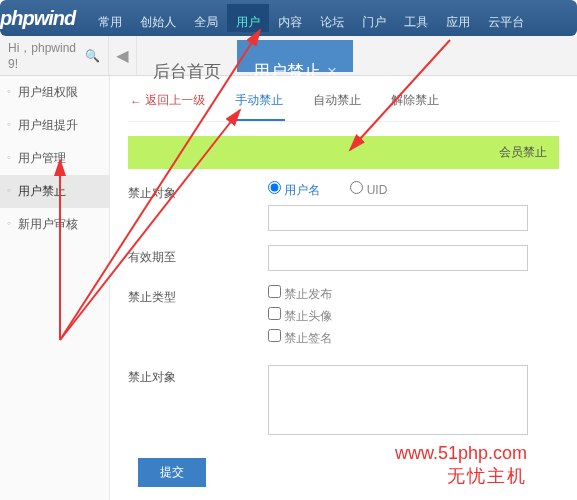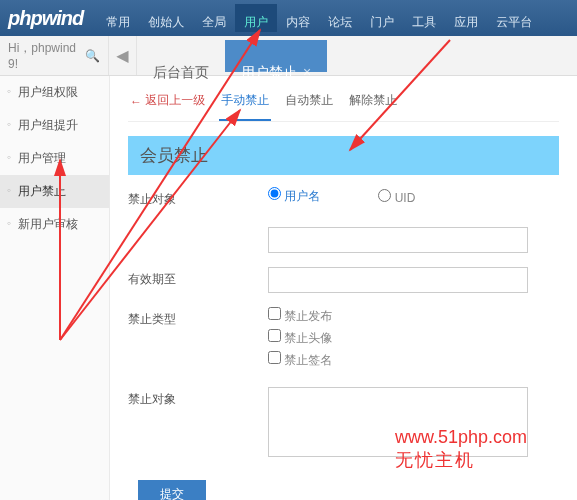--- a/index.html
+++ b/index.html
@@ -1,51 +1,51 @@
 <!DOCTYPE html>
 <html><head>
 <meta charset="utf-8">
 <style>
 * { margin: 0; padding: 0; box-sizing: border-box; font-family: "Microsoft YaHei", Arial, sans-serif; }
 body { width: 577px; height: 500px; background: #fff; position: relative; overflow: hidden; }
-.topnav { height: 36px; background: linear-gradient(#3d6a9a, #2a5788); display: flex; align-items: center; padding-left: 8px; color: #fff; font-size: 12px; }
+.topnav { height: 36px; background: linear-gradient(#3d6a9a, #2a5788); display: flex; align-items: center; padding-left: 0; color: #fff; font-size: 12px; border-radius: 6px; }
 .logo { font-size: 20px; font-weight: bold; font-style: italic; letter-spacing: -1px; margin-right: 14px; }
 .topnav .mitem { padding: 0 9px; height: 28px; line-height: 36px; cursor: pointer; color: #d6e4f1; }
 .topnav .mitem.active { background: #1d4a7a; color: #5eead4; }
 .subbar { height: 40px; background: #f3f3f3; border-bottom: 1px solid #ddd; display: flex; align-items: stretch; }
 .welcome { width: 109px; display: flex; align-items: center; padding: 0 8px; font-size: 12px; color: #888; border-right: 1px solid #e3e3e3; }
 .welcome .sico { color: #bbb; margin-left: auto; }
 .backbtn { width: 28px; display: flex; align-items: center; justify-content: center; color: #999; cursor: pointer; border-right: 1px solid #e3e3e3; }
 .tabarea { display: flex; align-items: center; }
-.tabitem { padding: 12px 16px; height: 32px; line-height: 40px; font-size: 14px; color: #666; cursor: pointer; }
+.tabitem { padding: 12px 16px; height: 32px; line-height: 40px; font-size: 17px; color: #666; cursor: pointer; }
 .tabitem.active { background: #4d8bc8; color: #fff; }
 .tabclose { margin-left: 6px; opacity: .7; }
 .layout { display: flex; height: calc(500px - 76px); }
 .sidebar { width: 110px; background: #fafafa; border-right: 1px solid #eaeaea; }
 .sidebar .sitem { padding: 8px 8px 8px 18px; font-size: 12px; color: #555; cursor: pointer; position: relative; }
 .sidebar .sitem::before { content: "◦"; position: absolute; left: 7px; color: #bbb; }
 .sidebar .sitem.active { background: #e8e8e8; color: #333; }
 .main { flex: 1; padding: 10px 18px; overflow: auto; }
-.subtabs { display: flex; gap: 12px; border-bottom: 1px solid #eee; padding-bottom: 0; margin-bottom: 14px; font-size: 12px; }
+.subtabs { display: flex; gap: 26px; border-bottom: 1px solid #eee; padding-bottom: 0; margin-bottom: 14px; font-size: 12px; }
 .subtabs .st { padding: 6px 2px 10px; color: #666; cursor: pointer; position: relative; }
 .subtabs .st.back { color: #d24a4a; }
 .subtabs .st.back::before { content: "← "; }
 .subtabs .st.active { color: #2b7bd0; border-bottom: 2px solid #2b7bd0; }
-.section-title { background: #7dd3fc; padding: 8px 12px; font-size: 17px; color: #555; margin-bottom: 12px; }
+.section-title { background: #bef264; padding: 8px 12px; font-size: 12px; color: #555; margin-bottom: 12px; text-align: right; }
 .formrow { display: flex; align-items: flex-start; margin-bottom: 14px; font-size: 12px; }
 .formrow .lbl { width: 140px; color: #555; padding-top: 4px; }
 .formrow .ctl { flex: 1; }
-.radiogrp { display: flex; gap: 58px; margin-bottom: 22px; align-items: flex-end; }
+.radiogrp { display: flex; gap: 30px; margin-bottom: 6px; }
 .radiogrp label { color: #888; }
 .radiogrp label.sel { color: #2b7bd0; }
 .txt { width: 100%; max-width: 260px; height: 26px; border: 1px solid #ccc; padding: 2px 6px; }
 .chk { display: block; color: #888; margin-bottom: 4px; }
 textarea.txt { height: 70px; max-width: 260px; resize: none; }
 .submitbtn { display: inline-block; background: #3b7fc4; color: #ffffff; border: none; padding: 6px 22px; font-size: 12px; cursor: pointer; margin-top: 6px; margin-left: 10px; }
-.watermark { position: absolute; right: 50px; bottom: 28px; text-align: left; color: #e33; font-size: 18px; pointer-events: none; }
+.watermark { position: absolute; right: 50px; bottom: 12px; text-align: right; color: #e33; font-size: 18px; pointer-events: none; }
 .watermark .w2 { font-size: 18px; letter-spacing: 2px; }
 svg.arrows { position: absolute; top: 0; left: 0; pointer-events: none; }
 </style>
 </head>
 <body>
 
 <div class="topnav">
   <span class="logo">phpwind</span>
 
 <span class="mitem">常用</span>

